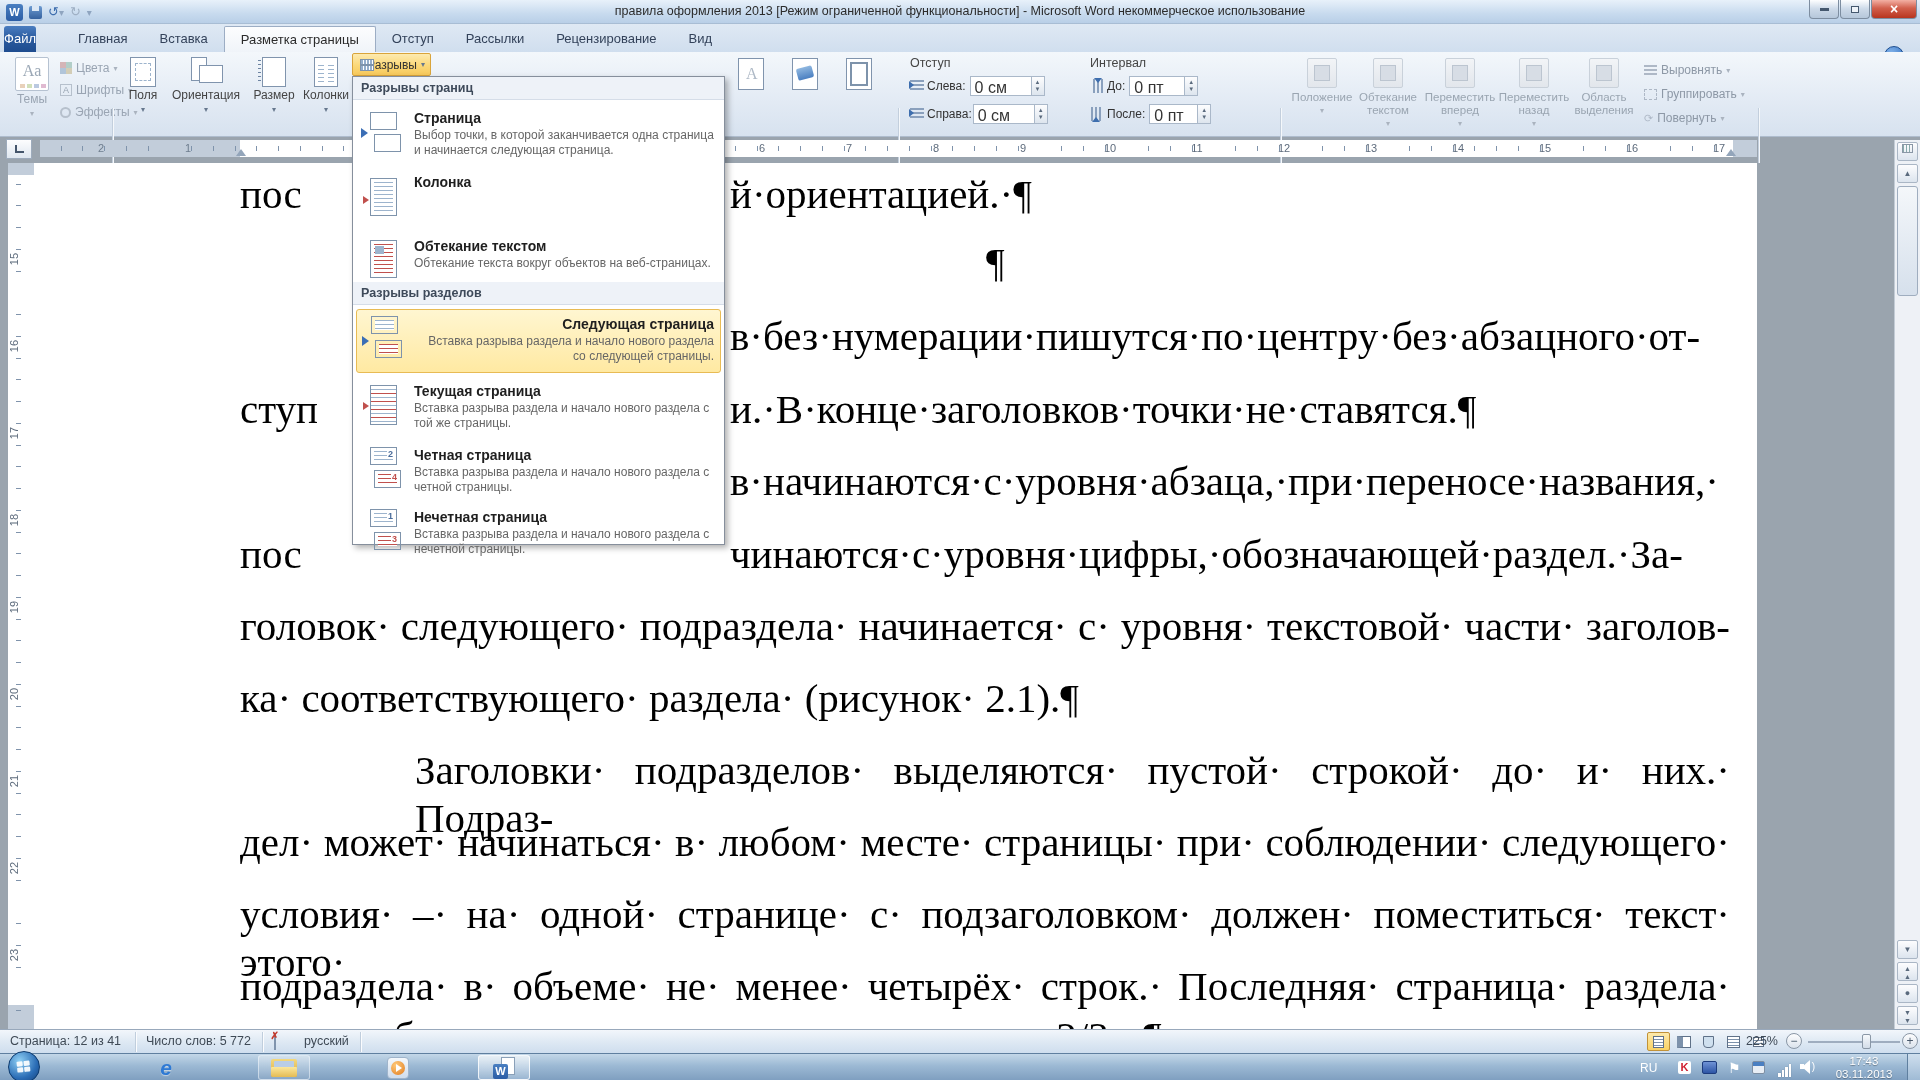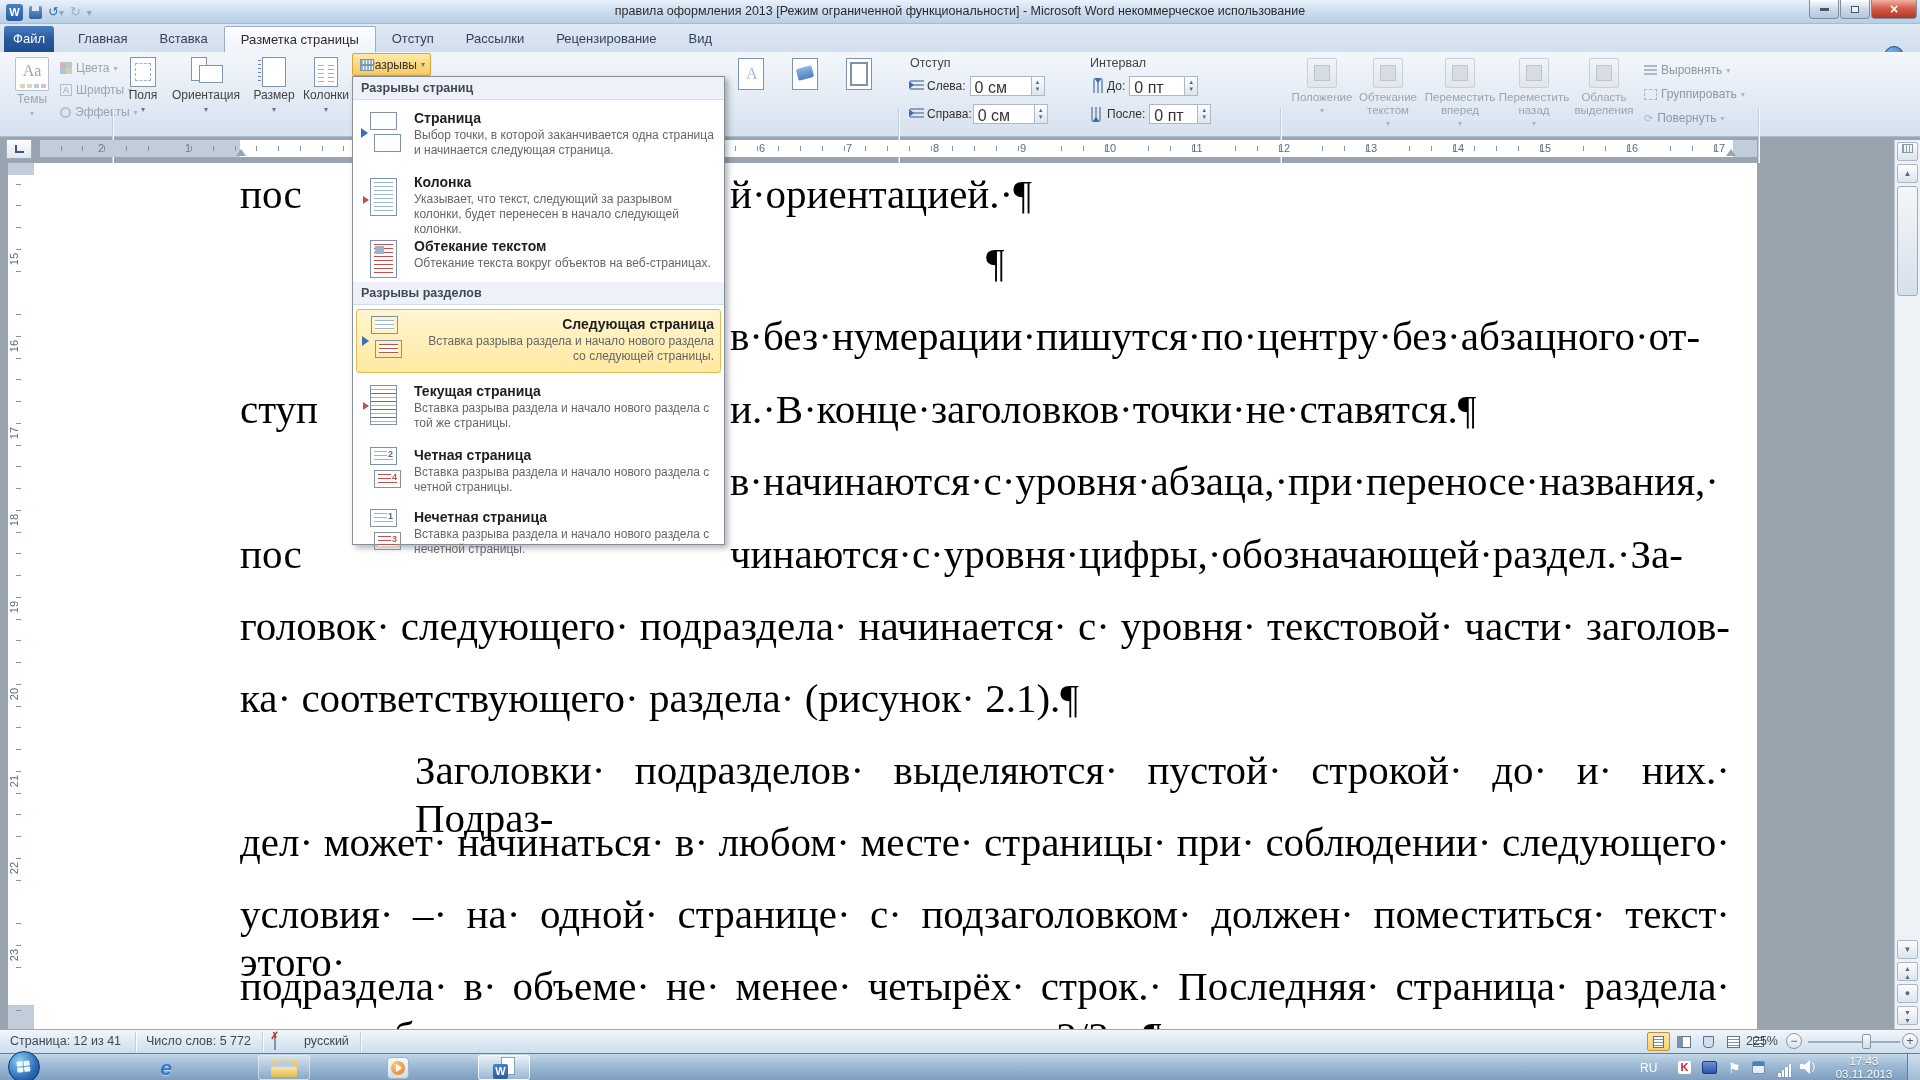--- a/index.html
+++ b/index.html
@@ -17,21 +17,21 @@
   .qat .savico::after { content:""; position:absolute; left:3px; top:0; width:7px; height:5px; background:#dce8f5; }
   .qat .dsep { color:#8fa5c0; font-size:10px; }
   .winbtn { top:0; height:19px; display:flex; }
   .wb { width:30px; height:19px; border:1px solid #7d8da0; border-top:none; background:linear-gradient(#fdfeff,#ccd9e8 50%,#b6c7da); display:flex; align-items:center; justify-content:center; border-radius:0 0 4px 4px; margin-left:1px; }
   .wb .bar { width:9px; height:3px; background:#45586e; }
   .wb .rest { width:8px; height:7px; border:1.5px solid #45586e; background:#eef3f9; }
   .wb.close { width:46px; background:linear-gradient(#f3b0a4,#d2604d 45%,#b8351f); color:#fff; font-size:14px; font-weight:bold; }
 
   
   #tabrow { left:0; top:24px; width:1920px; height:28px; background:linear-gradient(#dfe9f4,#d0deee); }
-  .ftab { left:4px; top:2px; width:50px; height:26px; background:linear-gradient(#4a7dc0,#2a5a9e 50%,#1e4c8f); color:#fff; font-size:13px; text-align:center; line-height:25px; border-radius:3px 3px 0 0; }
+  .ftab { left:4px; top:2px; width:32px; height:26px; background:linear-gradient(#4a7dc0,#2a5a9e 50%,#1e4c8f); color:#fff; font-size:13px; text-align:center; line-height:25px; border-radius:3px 3px 0 0; }
   .tabs { left:62px; top:2px; height:26px; display:flex; }
   .tab { padding:0 16px; font-size:13px; color:#33425a; line-height:26px; }
   .tab.active { background:linear-gradient(#fcfdfe,#f0f4f9); border:1px solid #9cadc4; border-bottom:none; border-radius:2px 2px 0 0; color:#2b2b2b; }
   .minrib { top:48px; left:1852px; width:20px; height:18px; text-align:center; }
   .minrib .tri { width:0; height:0; border-left:5px solid transparent; border-right:5px solid transparent; border-bottom:5px solid #5d7089; margin:6px auto; }
   .helpbtn { top:46px; left:1884px; width:20px; height:20px; border-radius:50%; background:radial-gradient(circle at 35% 30%,#7fb0e8,#2f6fc1); color:#fff; font-size:13px; font-weight:bold; text-align:center; line-height:20px; border:1px solid #1d4e8f; }
 
   
   #ribbon { left:0; top:52px; width:1920px; height:85px; background:linear-gradient(#f3f7fb,#e2eaf4 60%,#d7e2ef); border-bottom:1px solid #aebccd; }
   .gsep { top:56px; width:1px; height:74px; background:#c3cfdd; box-shadow:1px 0 0 #f5f8fb; }
@@ -439,21 +439,20 @@
       </div>
   </div>
 
   <div class="mi" style="top:91px;height:62px;">
     <span class="micon">
       <span class="mpg blue" style="left:8px;top:4px;height:38px;"></span>
       <span class="redarr" style="top:22px;"></span>
     </span>
     <div>
         <div class="mi-t">Колонка</div>
-        <div class="mi-d">Указывает, что текст, следующий за разрывом колонки, будет перенесен в начало следующей колонки.</div>
       </div>
   </div>
 
   <div class="mi" style="top:155px;height:48px;">
     <span class="micon">
       <span class="mpg red" style="left:8px;top:2px;height:38px;"></span>
       <span style="position:absolute;left:13px;top:8px;width:9px;height:8px;background:#9db4cd;"></span>
     </span>
     <div>
         <div class="mi-t">Обтекание текстом</div>

